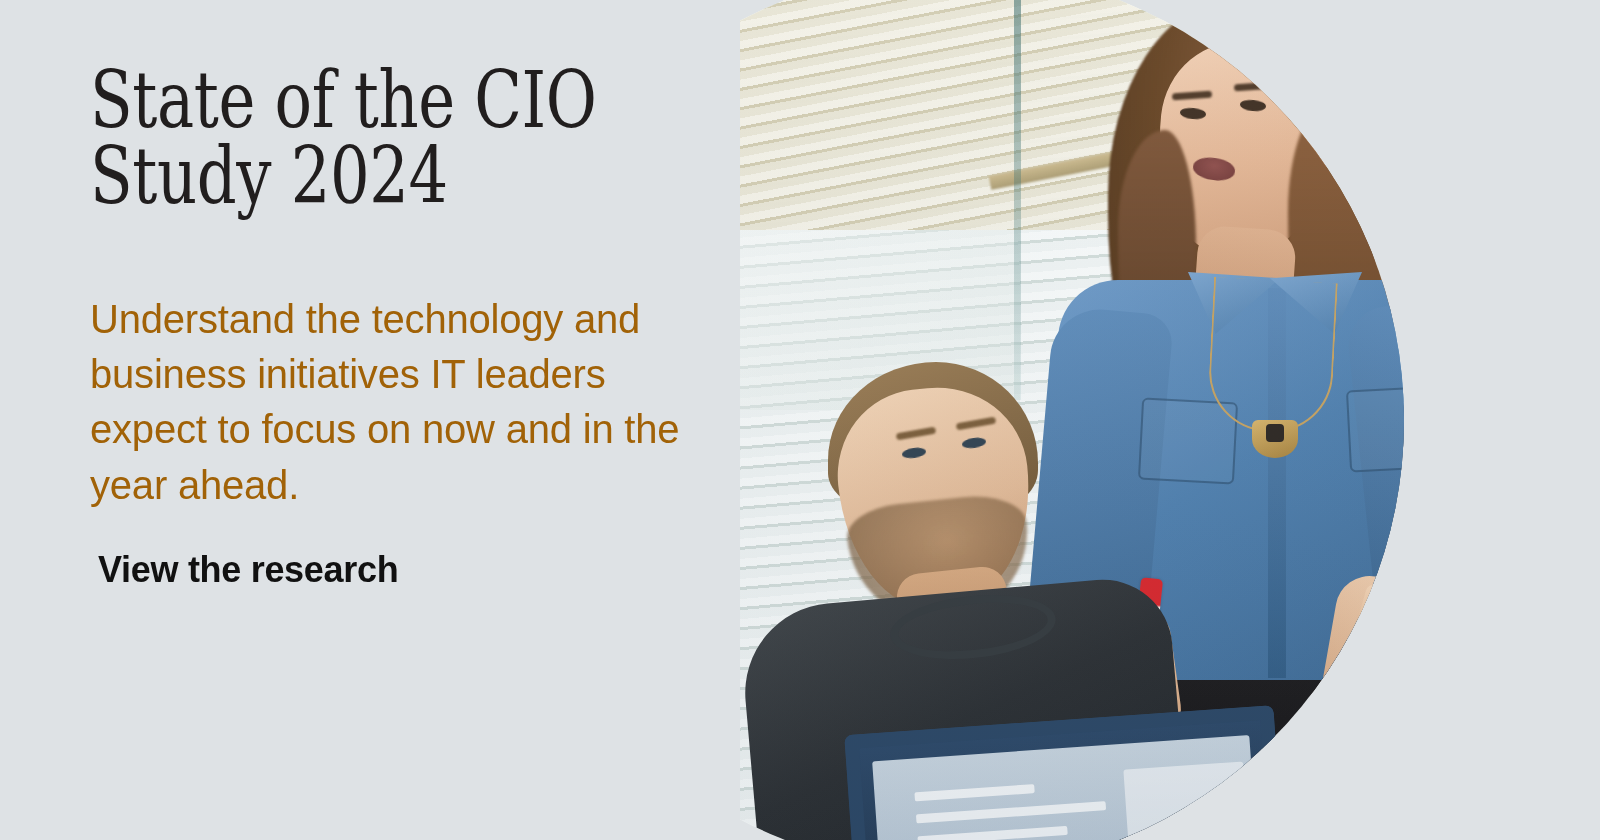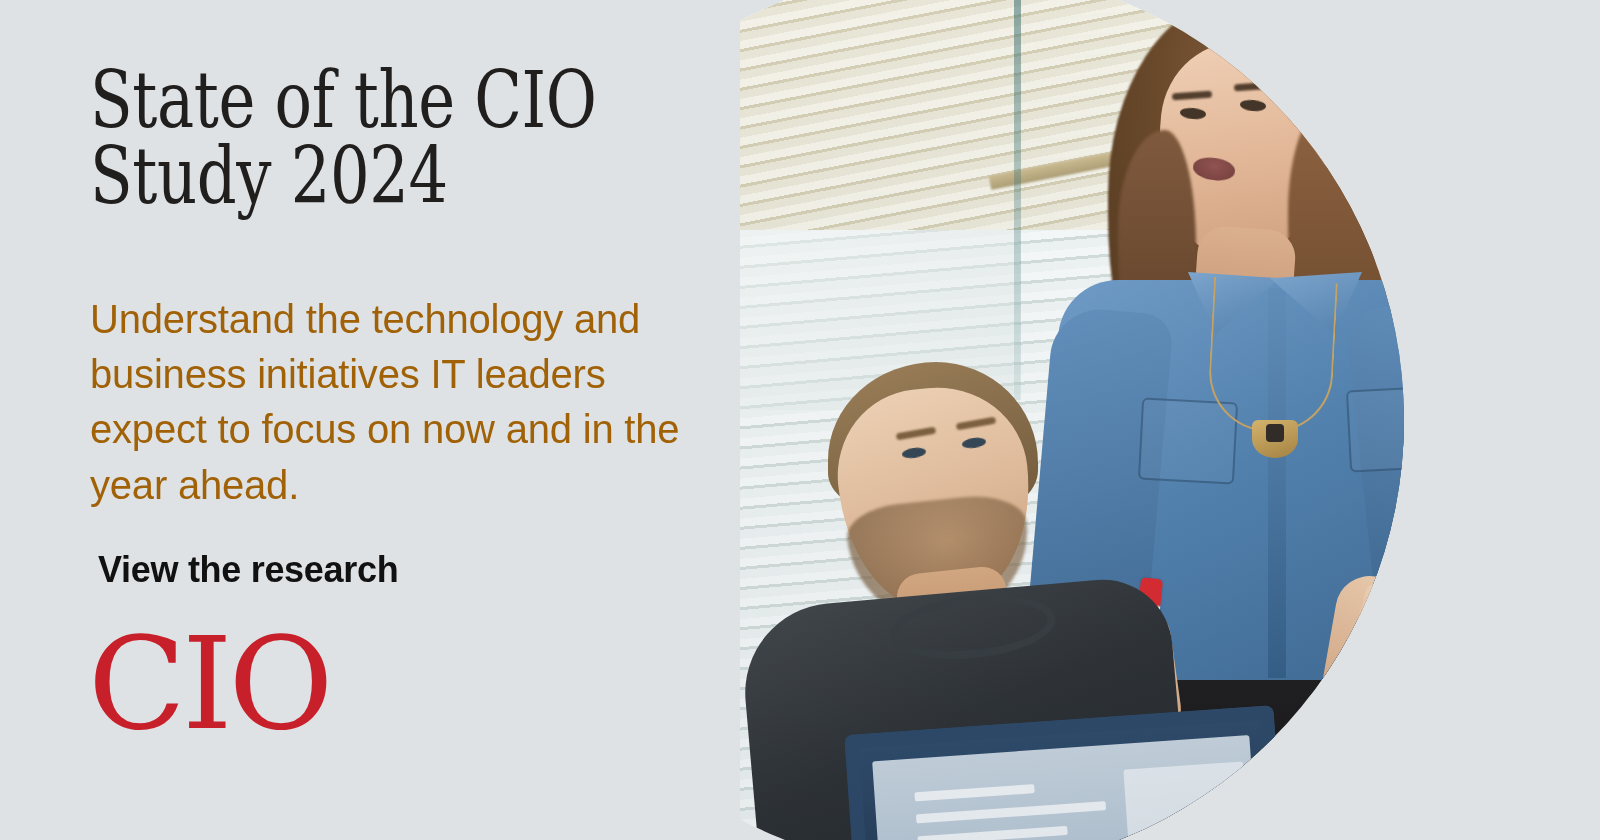--- a/index.html
+++ b/index.html
@@ -443,25 +443,20 @@
 
   <div class="content">
 
     <h1 class="headline">State of the CIO
 Study 2024</h1>
 
     <p class="subhead">Understand the technology and business initiatives IT leaders expect to focus on now and in the year ahead.</p>
 
     <a class="cta">View the research</a>
 
-    <div class="logo">
-      <svg width="300" height="110" viewBox="0 0 300 110" aria-hidden="true">
-        <text class="logo-text" x="0" y="100" fill="#c8202a">CIO</text>
-      </svg>
-    </div>
 
   </div>
 
   <div class="photo">
     <div class="photo-inner">
 
       <div class="glass-panel"></div>
       <div class="ceiling"></div>
       <div class="ceiling-rail"></div>
       <div class="mullion"></div>

